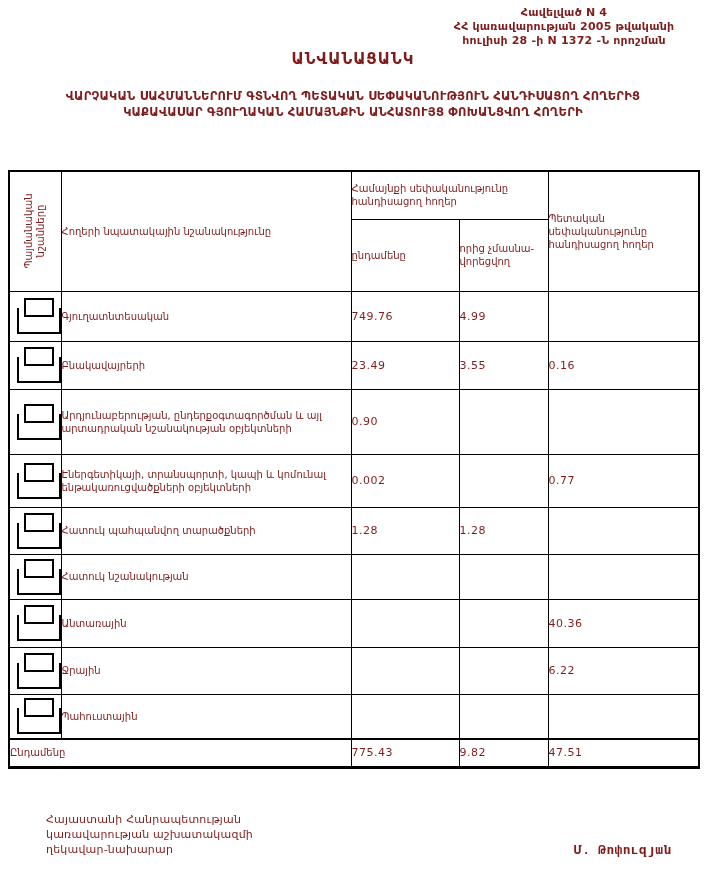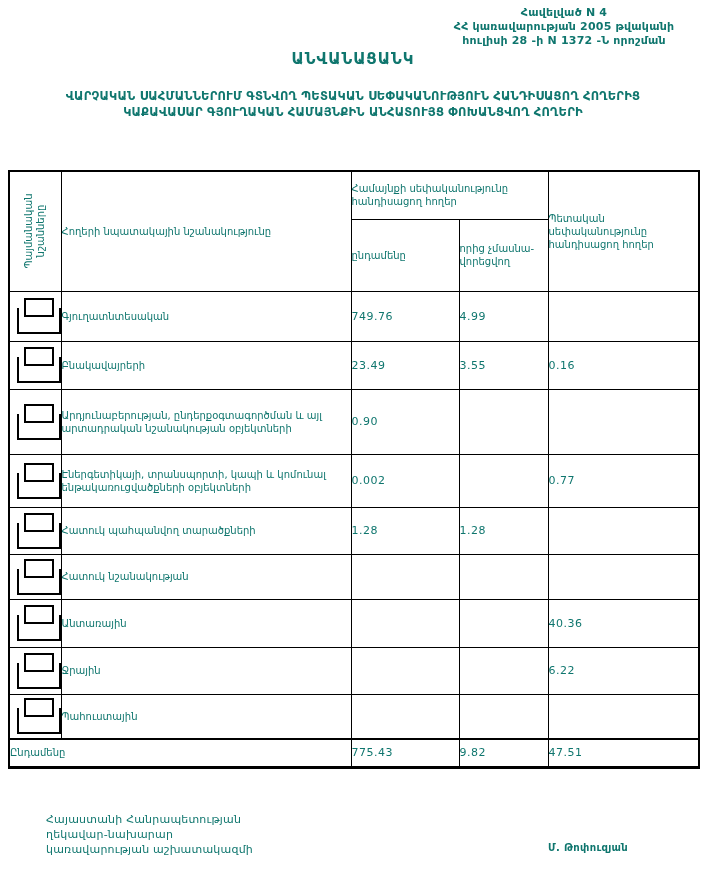--- a/index.html
+++ b/index.html
@@ -1,18 +1,18 @@
 <!DOCTYPE html>
 <html><head>
 <meta charset="utf-8">
 <style>
   html,body{margin:0;padding:0;background:#ffffff;}
   .page{
     position:relative;width:706px;height:873px;background:#fff;
-    font-family:"DejaVu Sans",sans-serif;color:#0f766e;overflow:hidden;
+    font-family:"DejaVu Sans",sans-serif;color:#7f1d1d;overflow:hidden;
   }
   
   .appendix{
     position:absolute;top:6px;right:2px;width:280px;
     text-align:center;font-size:11px;font-weight:bold;line-height:14px;
     letter-spacing:0.2px;
   }
   
   .doc-title{
     position:absolute;top:50px;left:0;width:100%;
@@ -62,22 +62,22 @@
   tr.r7{height:48px;} tr.r8{height:47px;} tr.r9{height:45px;}
   tr.total{height:28px;}
   tr.total td{border-top:2px solid #000;border-bottom:3px solid #000;}
   td.total-label{font-size:10px;padding-left:66px;text-align:left;}
   
   .sig-left{
     position:absolute;top:812px;left:46px;
     font-size:11px;font-weight:normal;line-height:15px;letter-spacing:0.2px;
   }
   .sig-right{
-    position:absolute;top:842px;left:548px;
-    font-size:10px;font-weight:bold;letter-spacing:0.3px;
+    position:absolute;top:842px;left:574px;
+    font-size:13px;font-weight:bold;letter-spacing:0.3px;font-family:Liberation Mono, monospace;
   }
 </style>
 </head>
 <body>
 
 <div class="page">
 
   <div class="appendix">
     <div>Հավելված N  4</div>
     <div>ՀՀ կառավարության 2005 թվականի</div>
@@ -226,19 +226,19 @@
         <td class="total-label" colspan="2">Ընդամենը</td>
         <td class="num">775.43</td>
         <td class="num">9.82</td>
         <td class="num">47.51</td>
       </tr>
     </tbody>
   </table>
 
   <div class="sig-left">
     <div>Հայաստանի Հանրապետության</div>
+    <div>կառավարության աշխատակազմի</div>
     <div>ղեկավար-նախարար</div>
-    <div>կառավարության աշխատակազմի</div>
   </div>
 
   <div class="sig-right">Մ. Թոփուզյան</div>
 
 </div>
 
 </body></html>

